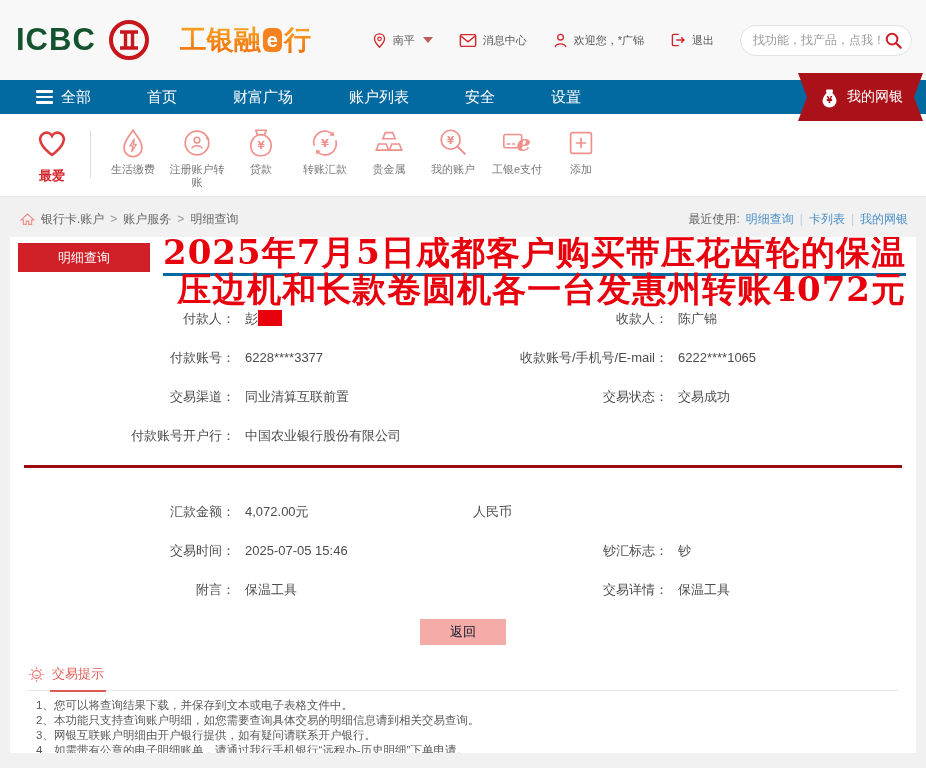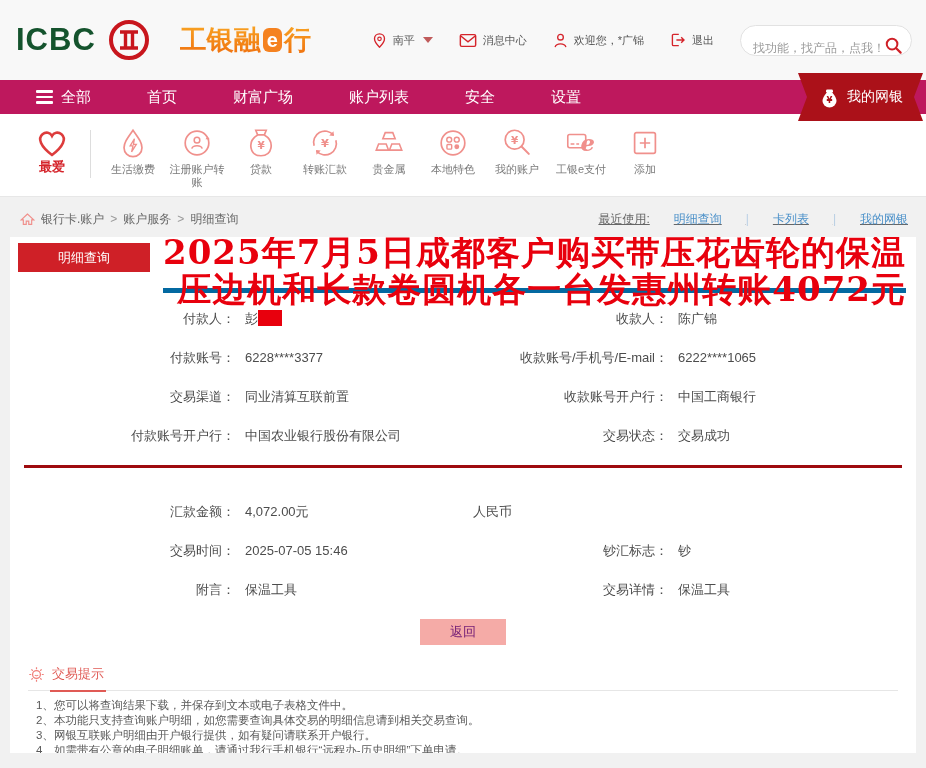--- a/index.html
+++ b/index.html
@@ -27,92 +27,92 @@
     display:inline-block; background:#f58220; color:#fff; -webkit-text-fill-color:#fff;
     border-radius:6px; font-size:20px; font-weight:bold; line-height:24px;
     padding:0 4px; margin:0 2px;
   }
   .top-right { display:flex; align-items:center; margin-left:auto; gap:26px; }
   .top-link { display:flex; align-items:center; gap:6px; font-size:11px; color:#555; cursor:pointer; }
   .chev { width:0; height:0; border-left:5px solid transparent; border-right:5px solid transparent;
           border-top:6px solid #c05b5b; margin-left:2px; }
   .searchbox {
     width:172px; height:31px; background:#fff; border:1px solid #e2e2e2; border-radius:16px;
-    display:flex; align-items:flex-end; padding:0 8px 0 12px;
+    display:flex; align-items:center; padding:0 8px 0 12px;
   }
   .searchbox input {
     border:none; outline:none; flex:1; font-size:12px; color:#333; background:transparent; min-width:0;
     font-family:"Liberation Sans","DejaVu Sans",sans-serif;
   }
   .searchbox input::placeholder { color:#9a9a9a; }
   
   .mainnav {
-    height:34px; background:#be185d; display:flex; align-items:center;
+    height:34px; background:#0369a1; display:flex; align-items:center;
     padding-left:36px; position:relative; color:#fff;
   }
   .nav-item { font-size:15px; margin-right:56px; cursor:pointer; display:flex; align-items:center; gap:8px; }
   .burger { display:inline-flex; flex-direction:column; gap:3px; }
   .burger span { width:17px; height:2.5px; background:#fff; border-radius:1px; }
   .ribbon {
     position:absolute; right:3px; top:-7px; height:48px; background:#ab1119;
     display:flex; align-items:center; gap:8px; padding:0 20px 0 22px;
     clip-path:polygon(0 0,100% 0,calc(100% - 9px) 50%,100% 100%,0 100%,9px 50%);
     cursor:pointer;
   }
   .ribbon-label { color:#fff; font-size:14px; }
   
   .quickbar {
     height:83px; background:#fff; border-bottom:1px solid #e7e7e7;
     display:flex; align-items:flex-start; padding:12px 0 0 20px;
   }
   .qitem { width:64px; text-align:center; cursor:pointer; }
   .qitem svg { display:block; margin:0 auto; }
   .qlabel { font-size:11px; color:#7a7a7a; margin-top:3px; line-height:13px; }
-  .qitem.fav .qlabel { color:#d5242b; font-size:13px; font-weight:bold; margin-top:0; }
+  .qitem.fav .qlabel { color:#d5242b; font-size:13px; font-weight:bold; margin-top:9px; }
   .qdivider { width:1px; height:48px; background:#ddd; margin:4px 10px 0 6px; }
   
   .crumb-row {
     height:40px; display:flex; align-items:center; justify-content:space-between;
     padding:4px 18px 0 20px; font-size:12px; color:#666;
   }
   .crumbs { display:flex; align-items:center; gap:6px; }
   .crumb { cursor:pointer; }
   .crumb-sep { color:#999; }
-  .recent { display:flex; align-items:center; gap:24px;text-decoration:underline; }
+  .recent { display:flex; align-items:center; gap:6px; }
   .recent-label { color:#666; }
   .recent a { color:#4a90c9; text-decoration:none; cursor:pointer; }
   .recent .bar { color:#b9cfe4; }
   
   .panel {
     margin:0 10px; background:#fff; height:516px; position:relative; overflow:hidden;
   }
   .dtab {
     position:absolute; top:6px; left:8px; width:132px; height:29px;
     background:#cf2027; color:#fff; font-size:13px; line-height:29px; text-align:center; cursor:pointer;
   }
   .annotation {
     position:absolute; top:-3px; right:10px; text-align:right; white-space:nowrap;
     font-family:"DejaVu Serif","Liberation Serif",serif; font-weight:bold;
     color:#e8000d; font-size:34px; line-height:37px; letter-spacing:1px; z-index:3;
   }
-  .annotation .uline { border-bottom:5px solid #0369a1; padding-bottom:16px; }
+  .annotation .uline { border-bottom:3px solid #0369a1; padding-bottom:1px; }
   .cols { display:flex; }
   .col { width:50%; }
   .grp1 { padding-top:62px; }
   .field { height:39px; display:flex; align-items:center; font-size:13px; color:#4c4c4c; }
   .flabel { flex:none; text-align:right; }
   .col.l .flabel { width:225px; }
   .col.r .flabel { width:205px; }
   .fvalue { margin-left:10px; white-space:nowrap; }
   .redact { display:inline-block; width:24px; height:16px; background:#e8000d; vertical-align:-3px; }
   .dark-divider { height:3px; background:#9e0b0f; margin:10px 14px 0; }
   .grp2 { padding-top:24px; }
   .btn-row { text-align:center; margin-top:10px; }
   .back-btn {
-    width:86px; height:26px; background:#f5aba7; color:#701a75; border:none;
+    width:86px; height:26px; background:#f5aba7; color:#0f172a; border:none;
     font-size:13px; cursor:pointer; font-family:Liberation Mono, monospace;
   }
   
   .tips { margin:20px 18px 0; }
   .tips-head {
     display:flex; align-items:center; gap:7px; padding-bottom:7px;
     border-bottom:1px solid #e6e6e6; position:relative;
   }
   .tips-title { color:#e05a55; font-size:13px; position:relative; }
   .tips-title::after {
@@ -259,30 +259,20 @@
 
     <div class="qitem">
       <svg width="36" height="34" viewBox="0 0 36 36">
         <path d="M14 7 H22 L24.5 13.5 H11.5 Z" fill="none" stroke="#f0908c" stroke-width="1.7"></path>
         <path d="M7 19 H15 L17.5 25.5 H4.5 Z" fill="none" stroke="#f0908c" stroke-width="1.7"></path>
         <path d="M21 19 H29 L31.5 25.5 H18.5 Z" fill="none" stroke="#f0908c" stroke-width="1.7"></path>
       </svg>
       <div class="qlabel">贵金属</div>
     </div>
 
-    <div class="qitem">
-      <svg width="36" height="34" viewBox="0 0 36 36">
-        <circle cx="18" cy="18" r="12.5" fill="none" stroke="#f0908c" stroke-width="1.8"></circle>
-        <circle cx="14" cy="14.5" r="2.6" fill="none" stroke="#f0908c" stroke-width="1.5"></circle>
-        <circle cx="22" cy="14.5" r="2.6" fill="none" stroke="#f0908c" stroke-width="1.5"></circle>
-        <rect x="11.6" y="19.5" width="5" height="5" rx="1" fill="none" stroke="#f0908c" stroke-width="1.5"></rect>
-        <circle cx="22" cy="22" r="2.6" fill="#f0908c"></circle>
-      </svg>
-      <div class="qlabel">本地特色</div>
-    </div>
 
     <div class="qitem">
       <svg width="36" height="34" viewBox="0 0 36 36">
         <circle cx="15.5" cy="14.5" r="10" fill="none" stroke="#f0908c" stroke-width="1.8"></circle>
         <path d="M22.8 21.8 L30.5 29.5" stroke="#f0908c" stroke-width="2.2" stroke-linecap="round"></path>
         <text x="15.5" y="19" text-anchor="middle" font-size="11" font-weight="bold" fill="#f0908c" font-family="'DejaVu Sans',sans-serif">¥</text>
       </svg>
       <div class="qlabel">我的账户</div>
     </div>
 
@@ -355,24 +345,20 @@
       <div class="col r">
         <div class="field">
           <span class="flabel">收款人：</span>
           <span class="fvalue">陈广锦</span>
         </div>
         <div class="field">
           <span class="flabel">收款账号/手机号/E-mail：</span>
           <span class="fvalue">6222****1065</span>
         </div>
         <div class="field">
-          <span class="flabel">收款账号开户行：</span>
-          <span class="fvalue">中国工商银行</span>
-        </div>
-        <div class="field">
           <span class="flabel">交易状态：</span>
           <span class="fvalue">交易成功</span>
         </div>
       </div>
     </div>
 
     <div class="dark-divider"></div>
 
     <div class="cols grp2">
       <div class="col l">

